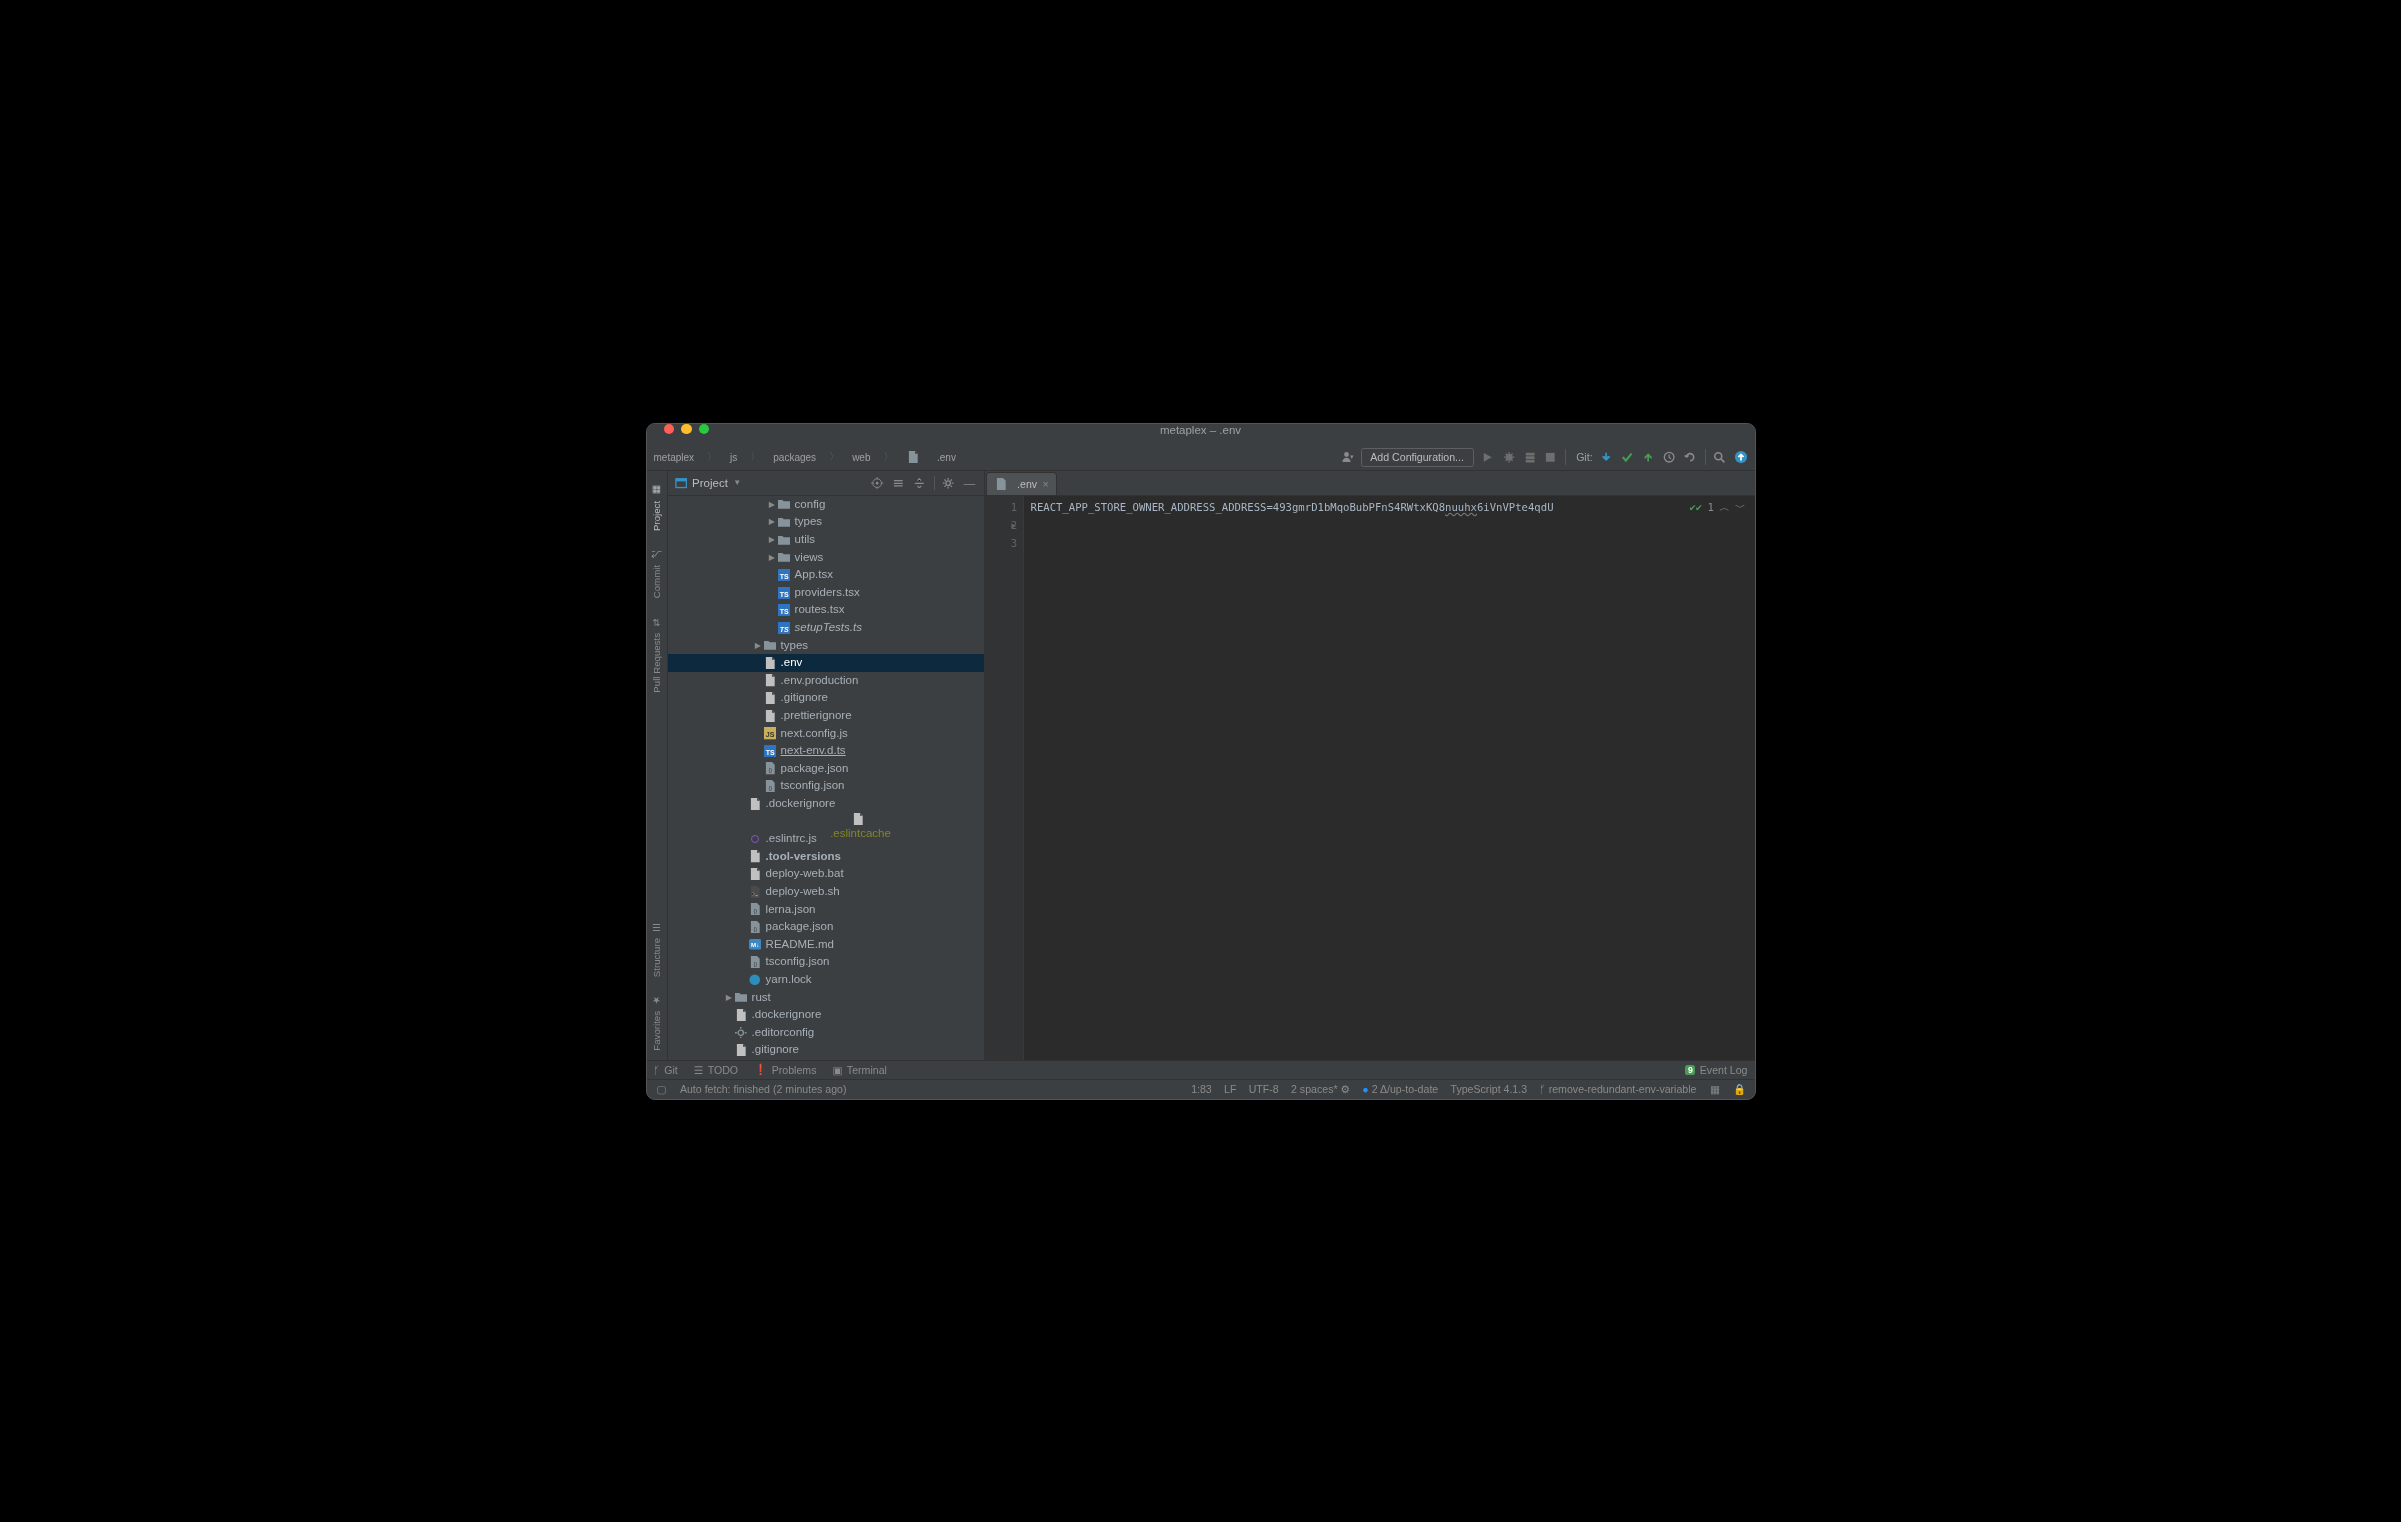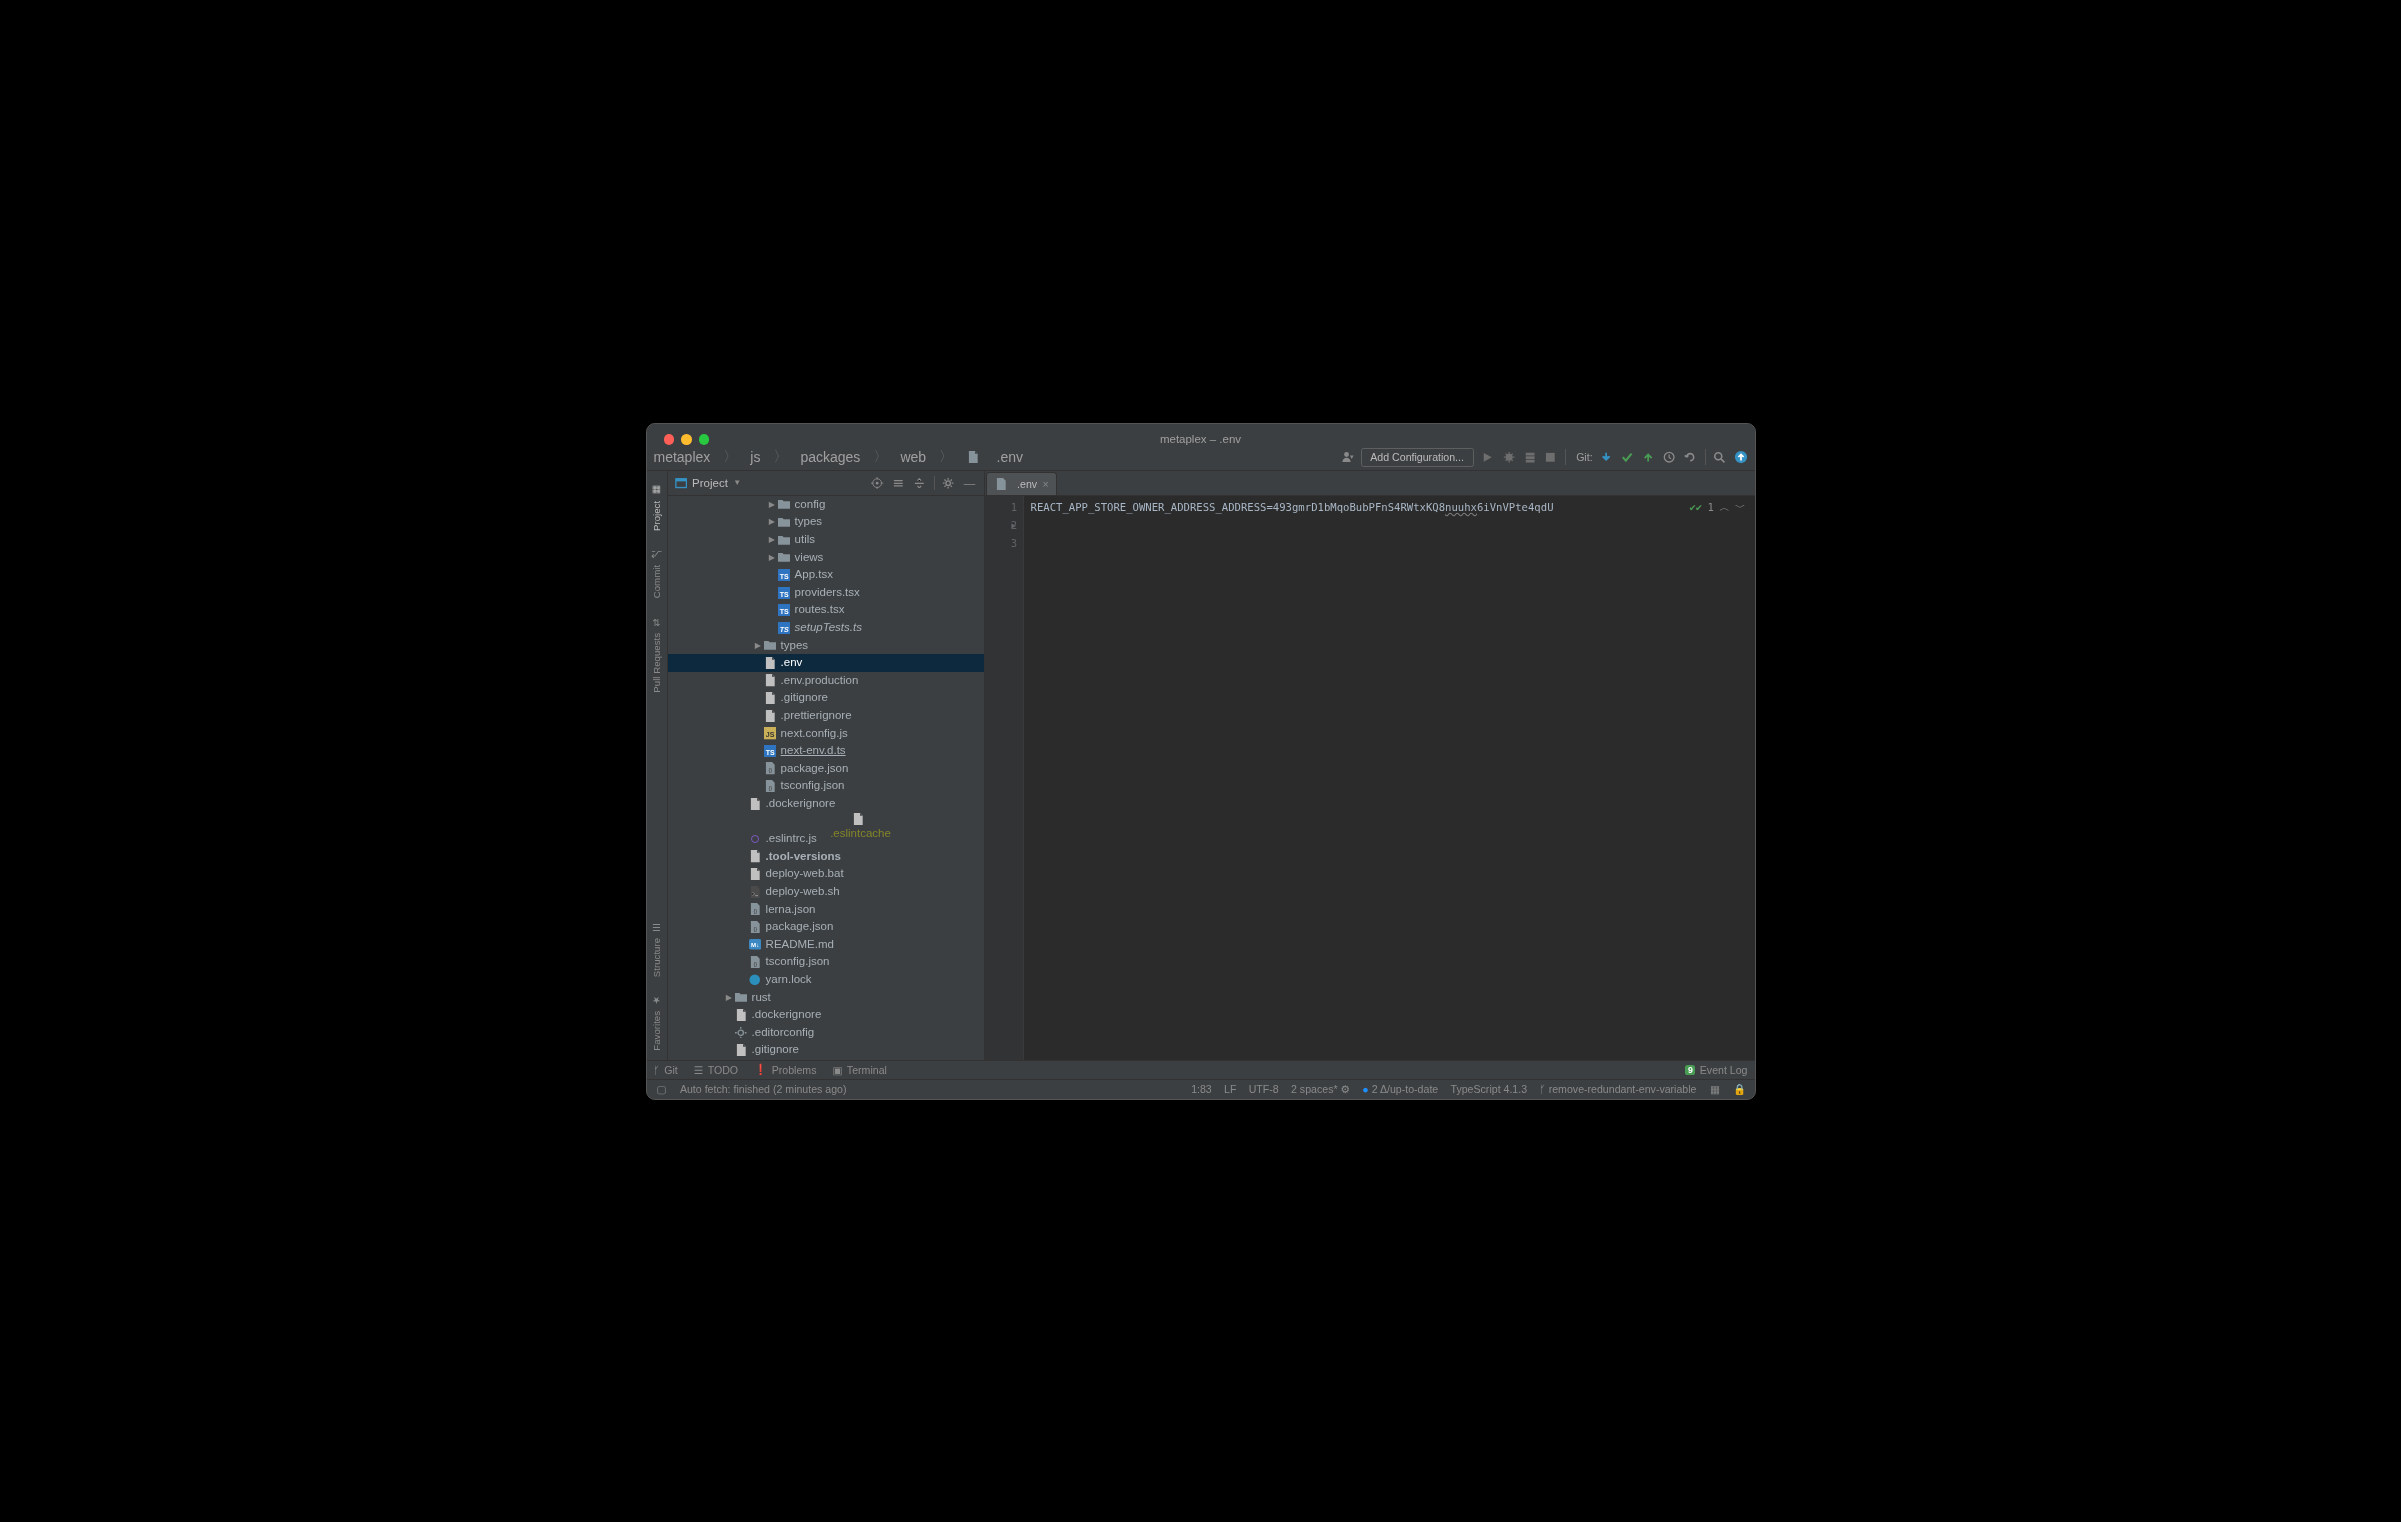--- a/index.html
+++ b/index.html
@@ -23,38 +23,38 @@
     display: flex;
     flex-direction: column;
     box-shadow: 0 17.6px 53px rgba(0,0,0,.6);
     border: 0.9px solid #555;
   }
   
   .titlebar {
     height: 21px;
     background: #3c3f41;
     display: flex;
-    align-items: flex-end;
+    align-items: flex-start;
     padding: 0 17px;
     position: relative;
   }
   .traffic { display:flex; gap:7px; }
   .dot { width:10.6px; height:10.6px; border-radius:50%; }
   .dot.r{background:#ff5f57}.dot.y{background:#febc2e}.dot.g{background:#28c840}
   .title-text {
     position:absolute; left:0; right:0; text-align:center; color:#a0a0a0; font-weight:500;
   }
   
   .navbar {
     height: 26.4px;
     border-bottom: 0.9px solid #323232;
     display:flex; align-items:center;
     padding: 0 7px;
   }
-  .breadcrumb { display:flex; align-items:center; gap:13px; font-size:14px; color:#a0a0a0; }
+  .breadcrumb { display:flex; align-items:center; gap:13px; font-size:10px; color:#a0a0a0; }
   .chev { color:#666; }
   .bc-item{cursor:default}
   .navbar .spacer{flex:1}
   .nav-icons{display:flex;align-items:center;gap:7px;}
   .btn-out {
     border:0.9px solid #5e6060; background:#3c3f41; color:#bbb;
     height:19.4px; padding:0 8.8px; border-radius:2.6px; font-size:10.6px;
     display:flex;align-items:center;cursor:pointer;
   }
   .nicn{width:14px;height:14px;display:flex;align-items:center;justify-content:center;color:#6e6e6e;cursor:pointer}

